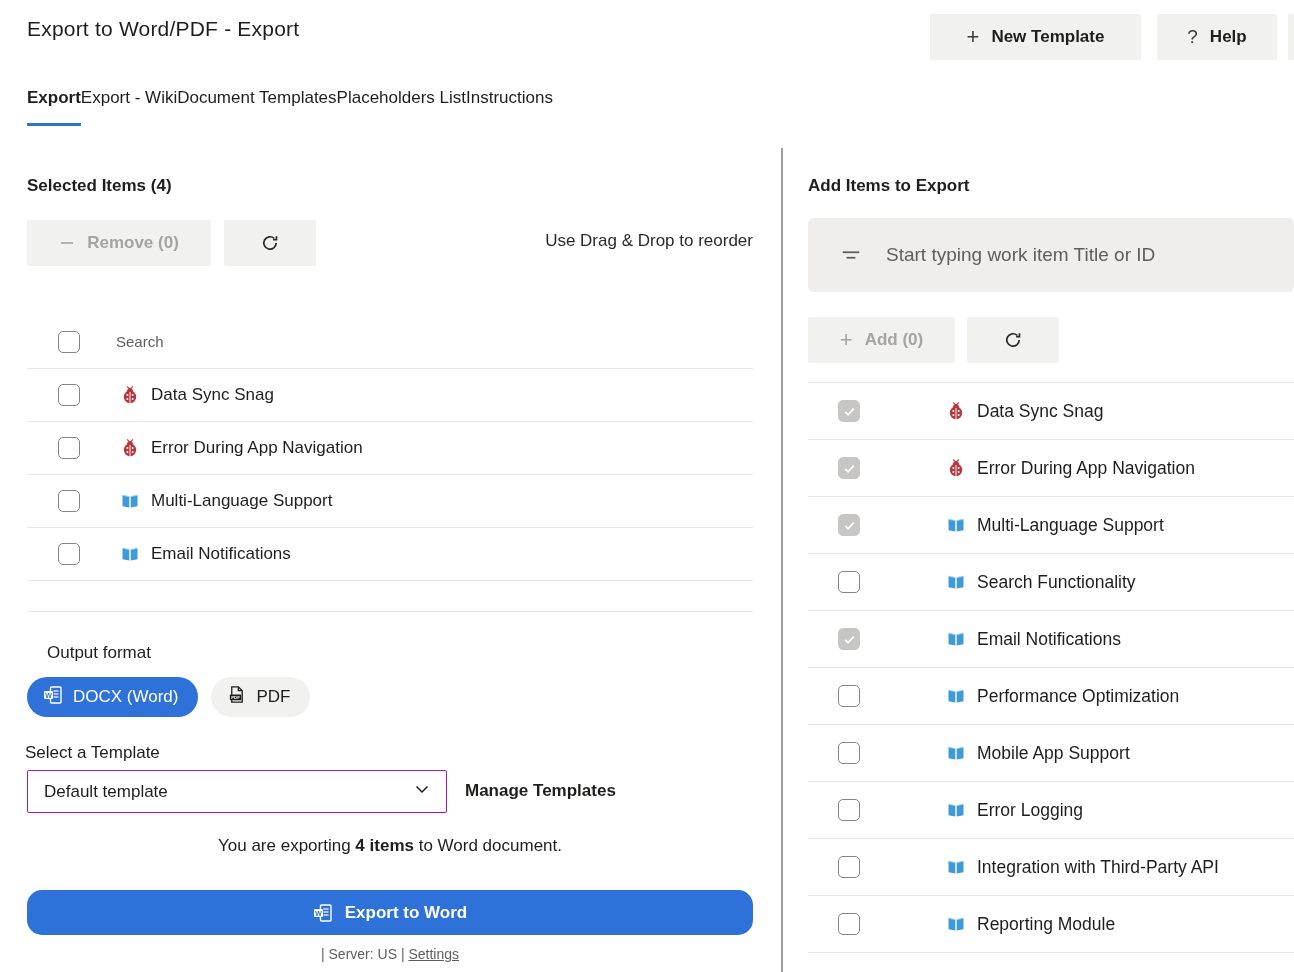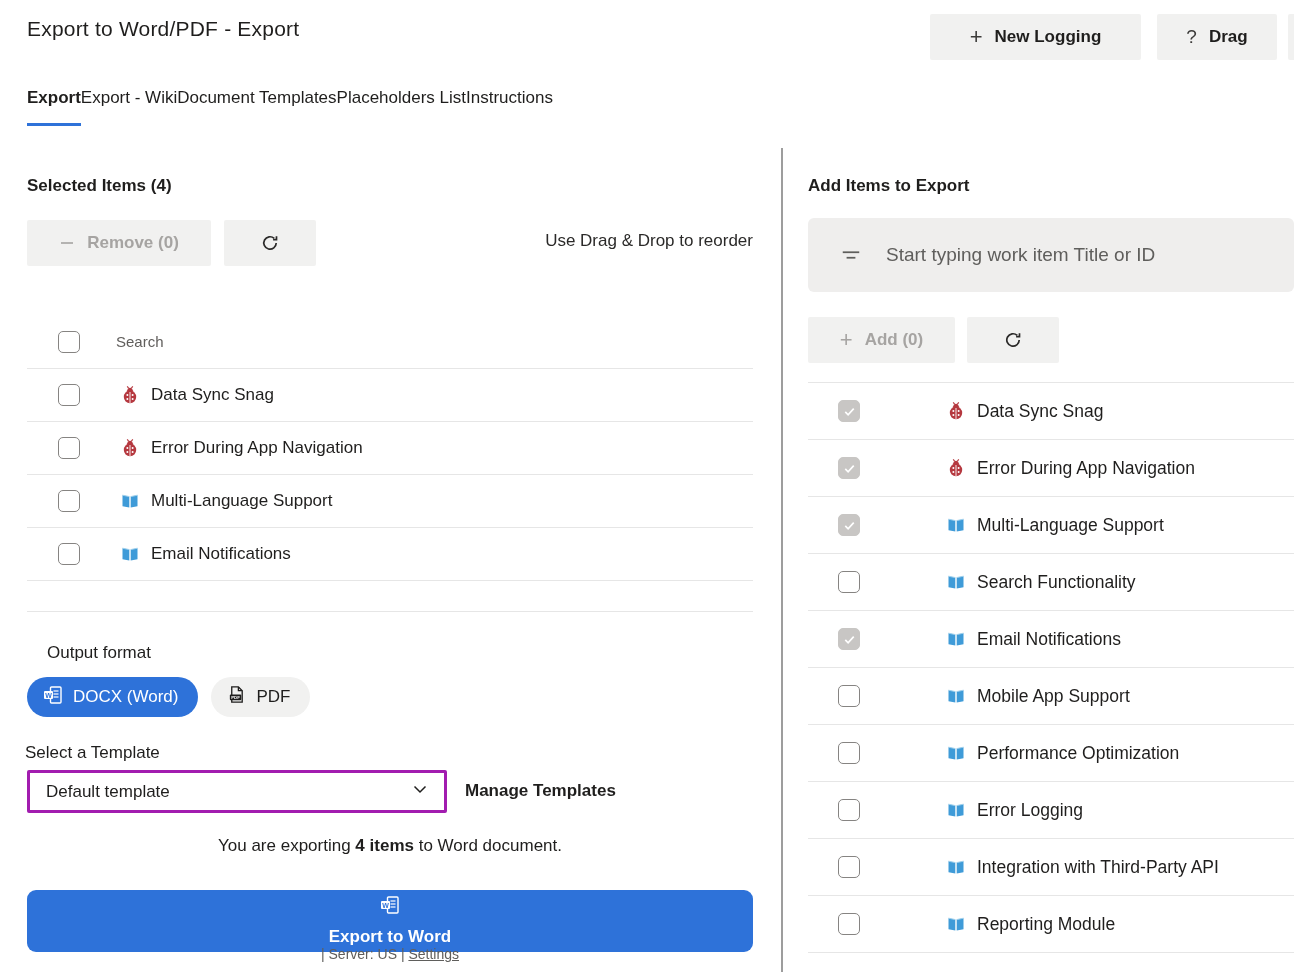--- a/index.html
+++ b/index.html
@@ -60,32 +60,32 @@
   .wi-icon svg { display:block; width:20px; height:20px; }
 
   #output-format-label { left:27px; top:643px; font-size:17px;margin-left:20px; }
   #format-pills { left:27px; top:677px; display:flex; gap:13px; }
   .pill { height:40px; border-radius:20px; border:none; display:flex; align-items:center;
     gap:10px; padding:0 20px 0 16px; font-size:17px; cursor:pointer;
     font-family:"Liberation Sans", sans-serif; background:#f1f1f0; color:#1f1e1d; }
   .pill.active { background:var(--accent); color:#fff; }
 
   #template-label { left:25px; top:743px; font-size:17px; }
-  #template-select { left:27px; top:770px; width:420px; height:43px; border:3px solid #a21caf;
+  #template-select { left:27px; top:770px; width:420px; height:43px; border:1px solid #a21caf;
     border-radius:2px; display:flex; align-items:center; padding:0 16px; font-size:17px; cursor:pointer; background:#fff; }
   #template-select .chev { margin-left:auto; }
   #manage-templates { left:465px; top:781px; font-size:17px; font-weight:700; cursor:pointer; }
 
   #export-summary { left:27px; top:836px; width:726px; text-align:center; font-size:17px; }
   #export-summary b { font-weight:700; }
 
-  #export-btn { left:27px; top:890px; width:726px; height:62px; background:var(--accent);
-    border:none; border-radius:9px; color:#fff; font-size:17px; font-weight:700; cursor:pointer;
+  #export-btn { left:27px; top:890px; width:726px; height:45px; background:var(--accent);
+    border:none; border-radius:15px; color:#fff; font-size:17px; font-weight:700; cursor:pointer;
     display:flex; align-items:center; justify-content:center; gap:12px;
-    font-family:"Liberation Sans", sans-serif;flex-direction:column; }
+    font-family:"Liberation Sans", sans-serif; }
 
   #left-footer { left:27px; top:946px; width:726px; text-align:center; font-size:14px; color:#5f5e5c; }
   #settings-link { color:#5f5e5c; text-decoration:underline; cursor:pointer; }
 
   
   #right-heading { left:808px; top:176px; }
   #search-box { left:808px; top:218px; width:486px; height:74px; background:#efeeed; border-radius:6px;
     display:flex; align-items:center; padding:0 20px 0 32px; gap:24px; }
   #search-input { flex:1; border:none; background:transparent; outline:none; font-size:19px;
     color:#1f1e1d; font-family:"Liberation Sans", sans-serif; }
@@ -98,25 +98,25 @@
   .r-row .wi-icon { margin-left:86px; }
   .r-row .row-title { margin-left:11px; font-size:17.5px; }
 </style>
 </head>
 <body>
 
 <div class="abs" id="page-title">Export to Word/PDF - Export</div>
 
 <button class="abs top-btn" id="new-template-btn">
   <span class="plus-glyph">+</span>
-  <span>New Logging</span>
+  <span>New Template</span>
 </button>
 <button class="abs top-btn" id="help-btn">
   <span class="q-glyph">?</span>
-  <span>Drag</span>
+  <span>Help</span>
 </button>
 <button class="abs top-btn" id="cutoff-btn"></button>
 
 <div class="abs" id="tab-bar">
   <div class="tab active"><span class="tab-label">Export</span></div>
 
   <div class="tab"><span class="tab-label">Export - Wiki</span></div>
 
   <div class="tab"><span class="tab-label">Document Templates</span></div>
 
@@ -407,50 +407,50 @@
       
     </div>
 
     <span class="wi-icon icon-book" style="color: rgb(63, 155, 216);">
       <svg viewBox="0 0 20 20">
         <path d="M2.5 4.2 L9.3 5.6 V16.6 L2.5 15.2 Z" fill="currentColor"></path>
         <path d="M17.5 4.2 L10.7 5.6 V16.6 L17.5 15.2 Z" fill="currentColor"></path>
         <path d="M2.5 4.2 L9.3 5.6 M17.5 4.2 L10.7 5.6" stroke="#9fd0ec" stroke-width="1" fill="none"></path>
       </svg>
     </span>
+    <span class="row-title">Performance Optimization</span>
+  </div>
+
+  <div class="r-row">
+    <div class="checkbox">
+      
+    </div>
+
+    <span class="wi-icon icon-book" style="color: rgb(63, 155, 216);">
+      <svg viewBox="0 0 20 20">
+        <path d="M2.5 4.2 L9.3 5.6 V16.6 L2.5 15.2 Z" fill="currentColor"></path>
+        <path d="M17.5 4.2 L10.7 5.6 V16.6 L17.5 15.2 Z" fill="currentColor"></path>
+        <path d="M2.5 4.2 L9.3 5.6 M17.5 4.2 L10.7 5.6" stroke="#9fd0ec" stroke-width="1" fill="none"></path>
+      </svg>
+    </span>
     <span class="row-title">Mobile App Support</span>
   </div>
 
   <div class="r-row">
     <div class="checkbox">
       
     </div>
 
     <span class="wi-icon icon-book" style="color: rgb(63, 155, 216);">
       <svg viewBox="0 0 20 20">
         <path d="M2.5 4.2 L9.3 5.6 V16.6 L2.5 15.2 Z" fill="currentColor"></path>
         <path d="M17.5 4.2 L10.7 5.6 V16.6 L17.5 15.2 Z" fill="currentColor"></path>
         <path d="M2.5 4.2 L9.3 5.6 M17.5 4.2 L10.7 5.6" stroke="#9fd0ec" stroke-width="1" fill="none"></path>
       </svg>
     </span>
-    <span class="row-title">Performance Optimization</span>
-  </div>
-
-  <div class="r-row">
-    <div class="checkbox">
-      
-    </div>
-
-    <span class="wi-icon icon-book" style="color: rgb(63, 155, 216);">
-      <svg viewBox="0 0 20 20">
-        <path d="M2.5 4.2 L9.3 5.6 V16.6 L2.5 15.2 Z" fill="currentColor"></path>
-        <path d="M17.5 4.2 L10.7 5.6 V16.6 L17.5 15.2 Z" fill="currentColor"></path>
-        <path d="M2.5 4.2 L9.3 5.6 M17.5 4.2 L10.7 5.6" stroke="#9fd0ec" stroke-width="1" fill="none"></path>
-      </svg>
-    </span>
     <span class="row-title">Error Logging</span>
   </div>
 
   <div class="r-row">
     <div class="checkbox">
       
     </div>
 
     <span class="wi-icon icon-book" style="color: rgb(63, 155, 216);">
       <svg viewBox="0 0 20 20">

